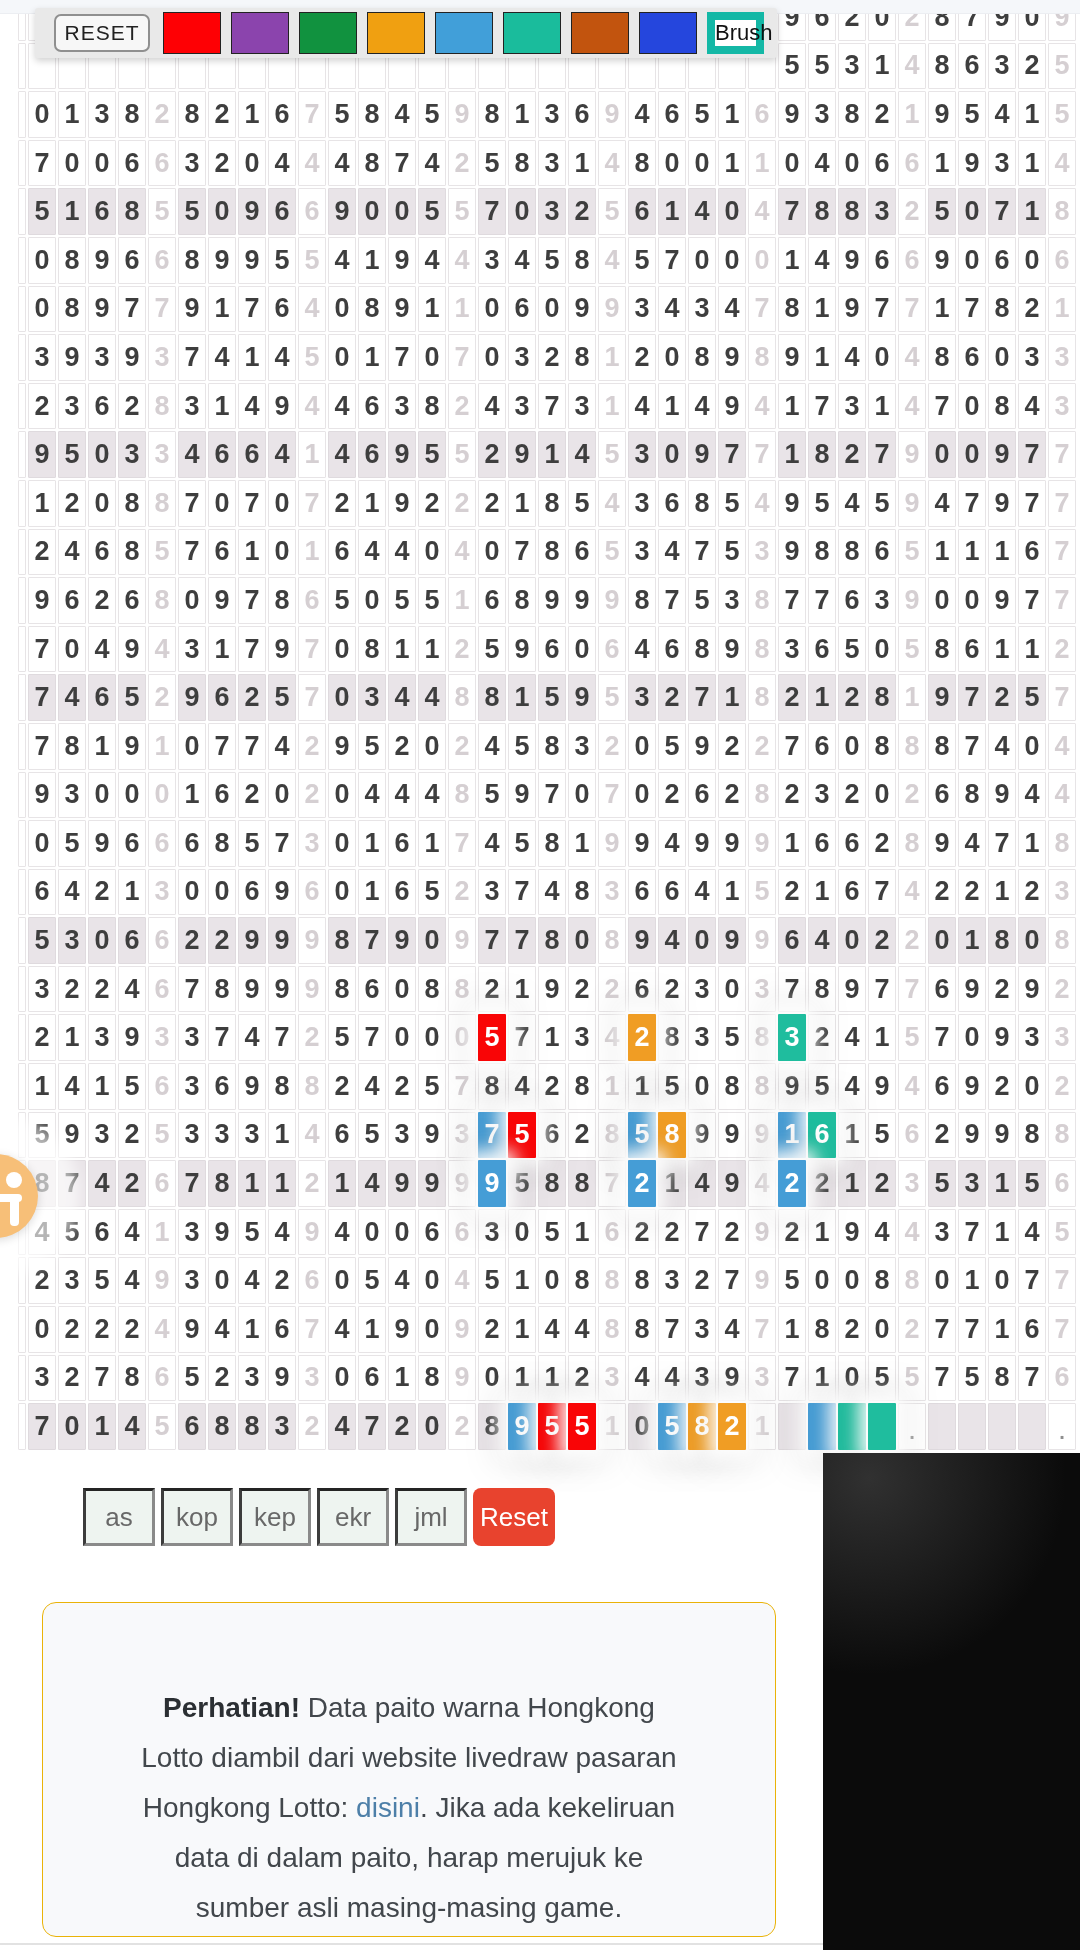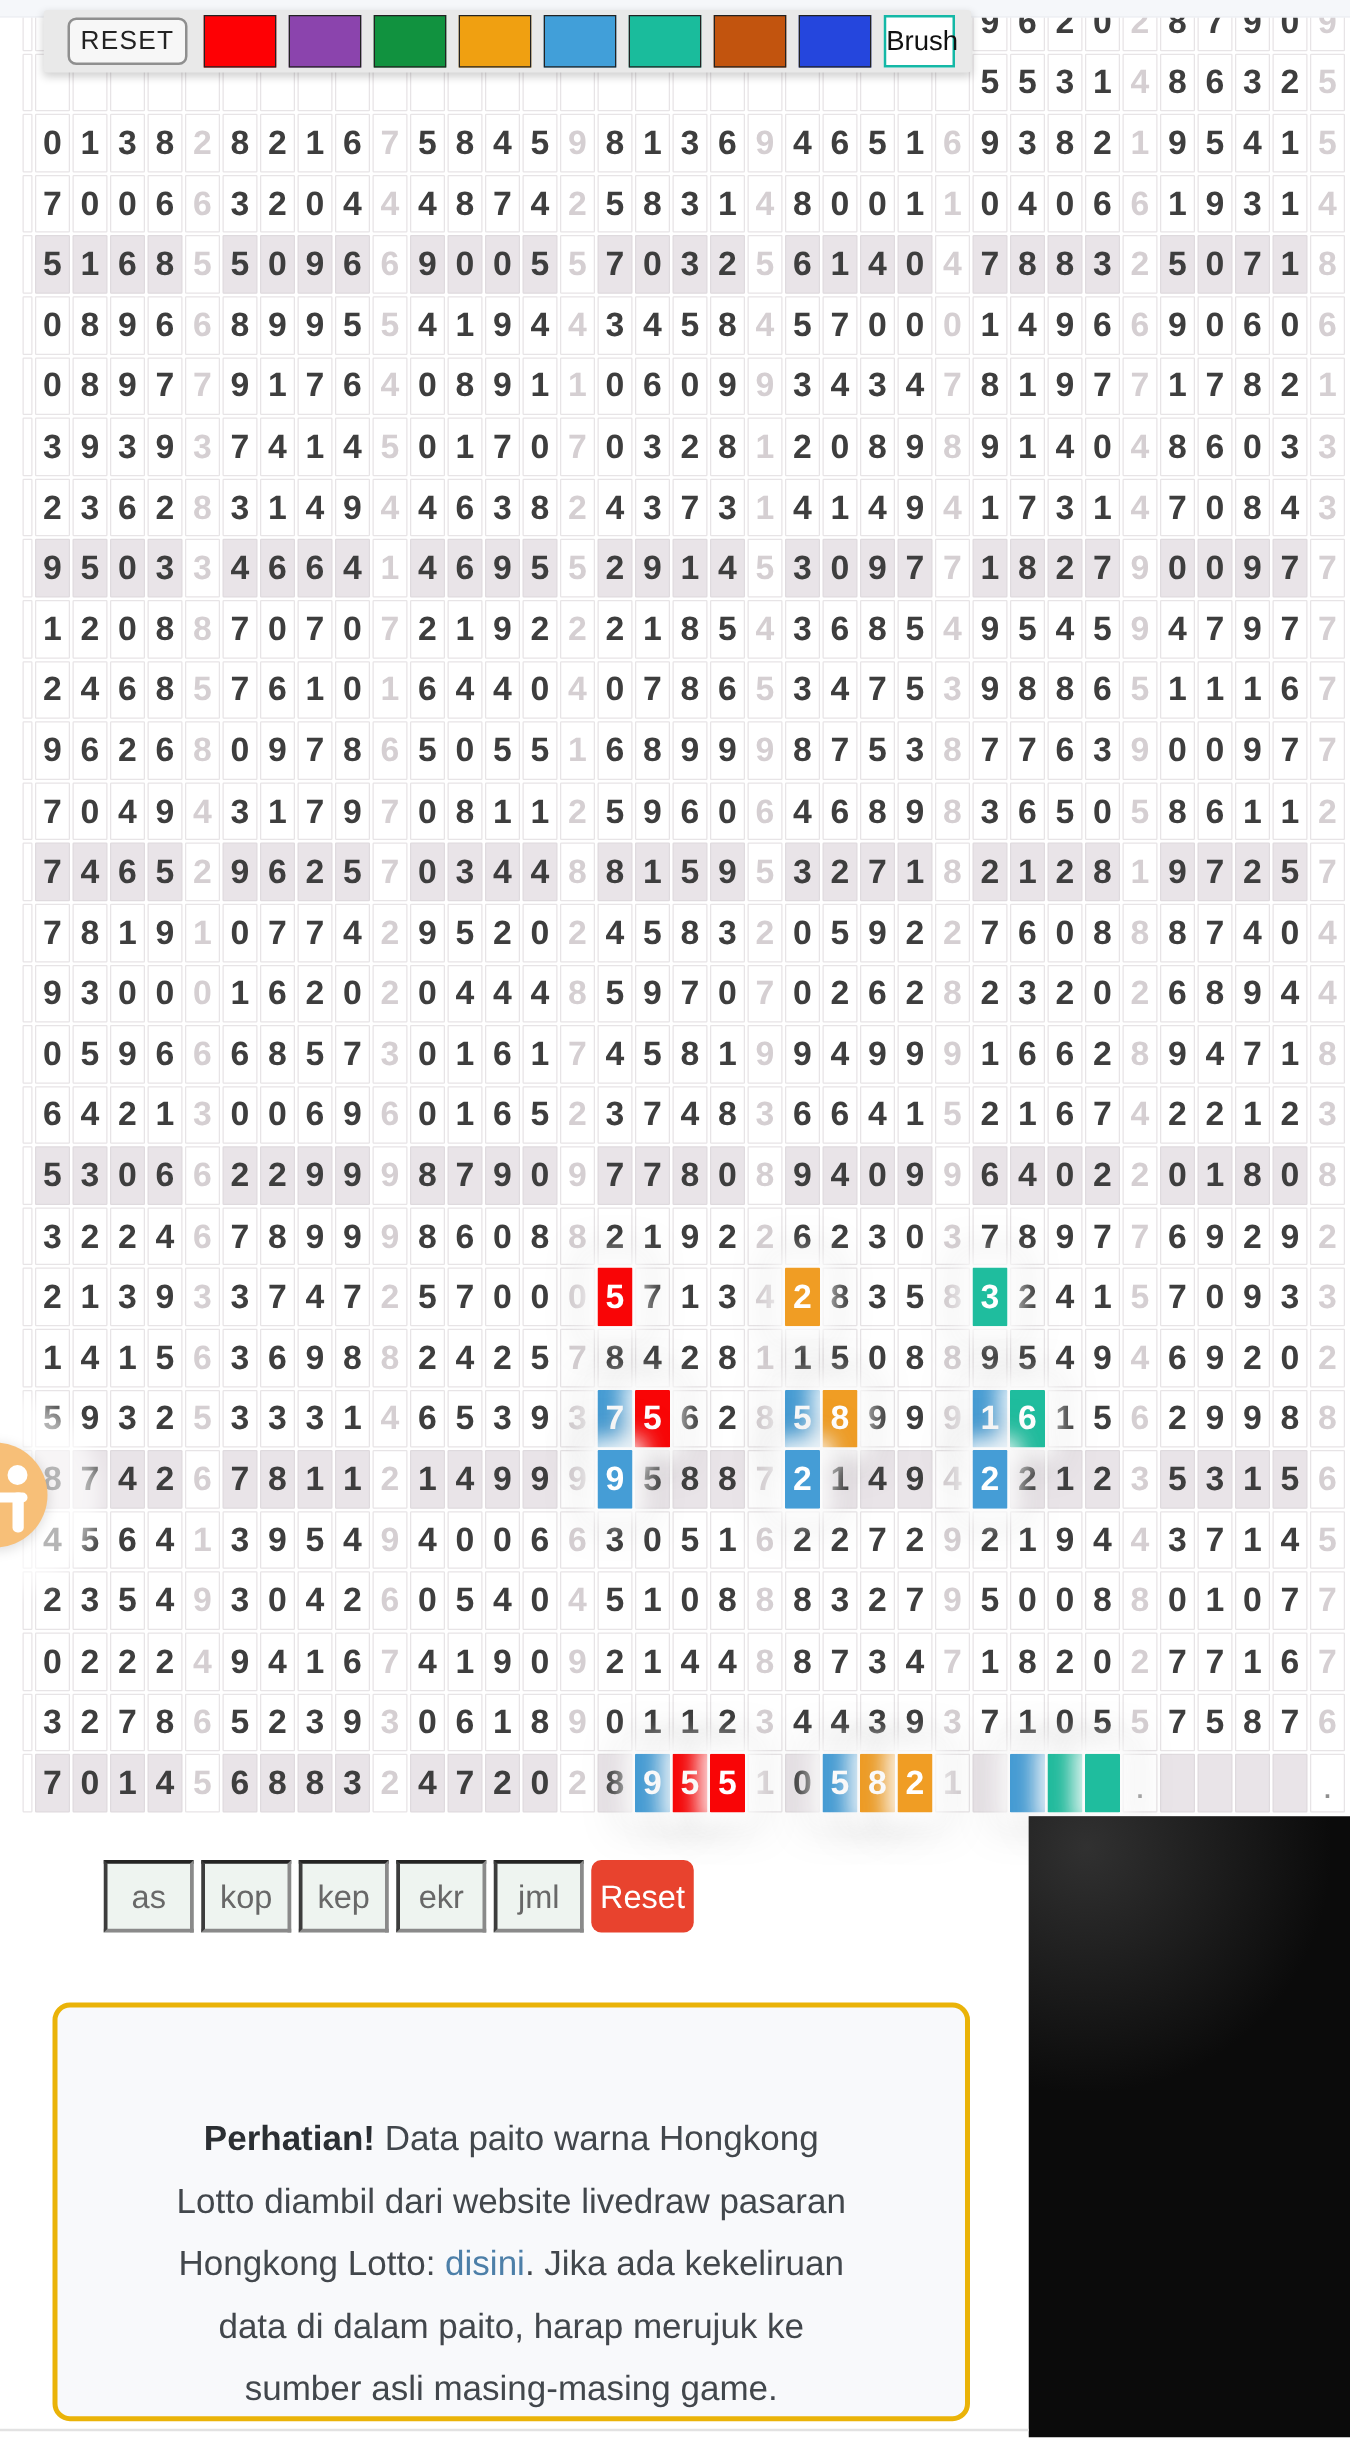--- a/index.html
+++ b/index.html
@@ -26,21 +26,21 @@
   .top-strip { position:absolute; left:0; top:0; width:1080px; height:14px;
     background:#f5f7fa; border-bottom:1px solid #eceef2; z-index:3; }
   .toolbar { position:absolute; left:35px; top:8px; width:742px; height:50px;
     background:#e9e9e9; border-radius:3px; z-index:4;
     display:flex; align-items:center; padding-left:19px; gap:10px;
     box-shadow:0 3px 7px rgba(0,0,0,0.18); }
   .reset-brush-btn { height:38px; width:96px; background:#f7f7f7;
     border:2px solid #8f8f8f; border-radius:7px; font-size:21px; color:#222;
     font-family:"Liberation Sans", sans-serif; letter-spacing:1px; margin-right:3px; }
   .swatch { width:58px; height:42px; border:1px solid #222; display:inline-block; }
-  .brush-btn { width:57px; height:42px; background:#ffffff; border:2px solid #14b8a6;
+  .brush-btn { width:57px; height:42px; background:#ffffff; border:8px solid #14b8a6;
     font-size:22px; color:#111; font-family:"Liberation Sans", sans-serif; }
 
   
   .fab-halo { position:absolute; left:-80px; top:1116px; width:160px; height:160px;
     border-radius:50%; background:rgba(255,255,255,0.62); filter:blur(7px); z-index:5; }
   .fab { position:absolute; left:-46px; top:1154px; width:84px; height:84px;
     border-radius:50%; background:#f7bf78; z-index:6;
     box-shadow:0 2px 10px rgba(0,0,0,0.15); }
   .fab-head { position:absolute; left:52px; top:18px; width:16px; height:16px;
     border-radius:50%; background:#ffffff; }
@@ -55,21 +55,21 @@
   .filter-btn { width:72px; height:58px; background:#eef4f0; color:#686868;
     font-size:26px; font-family:"Liberation Sans", sans-serif;
     border-style:solid; border-width:3px;
     border-color:#242424 #8a8a8a #8a8a8a #3c3c3c; }
   .reset-action-btn { width:82px; height:58px; background:#e8432e; color:#ffffff;
     font-size:26px; border:none; border-radius:8px;
     font-family:"Liberation Sans", sans-serif; }
 
   
   .notice { position:absolute; left:42px; top:1602px; width:734px; height:335px;
-    background:#f8f9fb; border:4px solid #eab308; border-radius:14px; z-index:2; }
+    background:#f8f9fb; border:1px solid #eab308; border-radius:14px; z-index:2; }
   .notice-text { width:560px; margin:80px auto 0; text-align:center;
     font-size:28px; line-height:50px; color:#42474c; }
   .notice-text b { color:#2b2f33; }
   .link { color:#4d7fa8; text-decoration:none; cursor:pointer; }
 
   
   .black-panel { position:absolute; left:823px; top:1453px; width:257px; height:497px;
     z-index:2; background:radial-gradient(circle at 18% 5%, rgba(80,80,80,0.55), rgba(11,11,11,0) 38%), #0b0b0b; }
   .bottom-line { position:absolute; left:0; top:1943px; width:823px; height:2px;
     background:#e2e2e2; z-index:2; }

